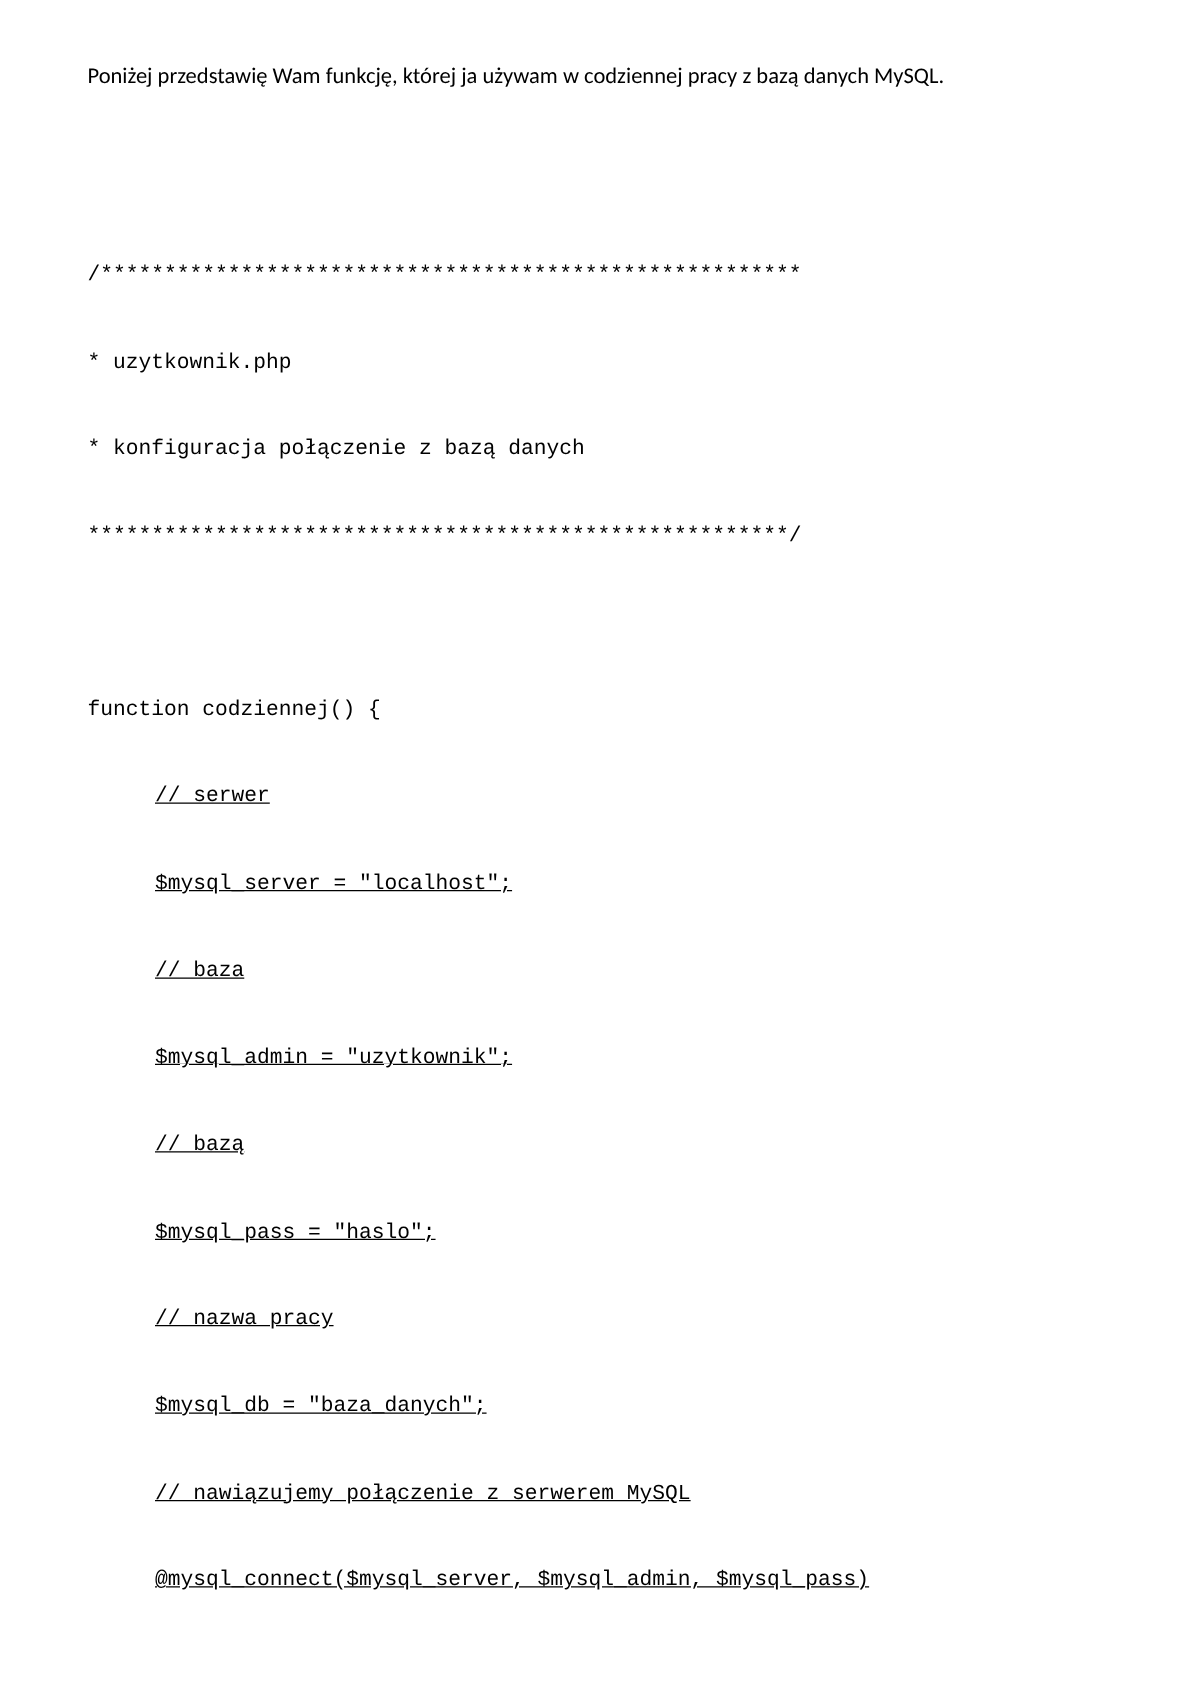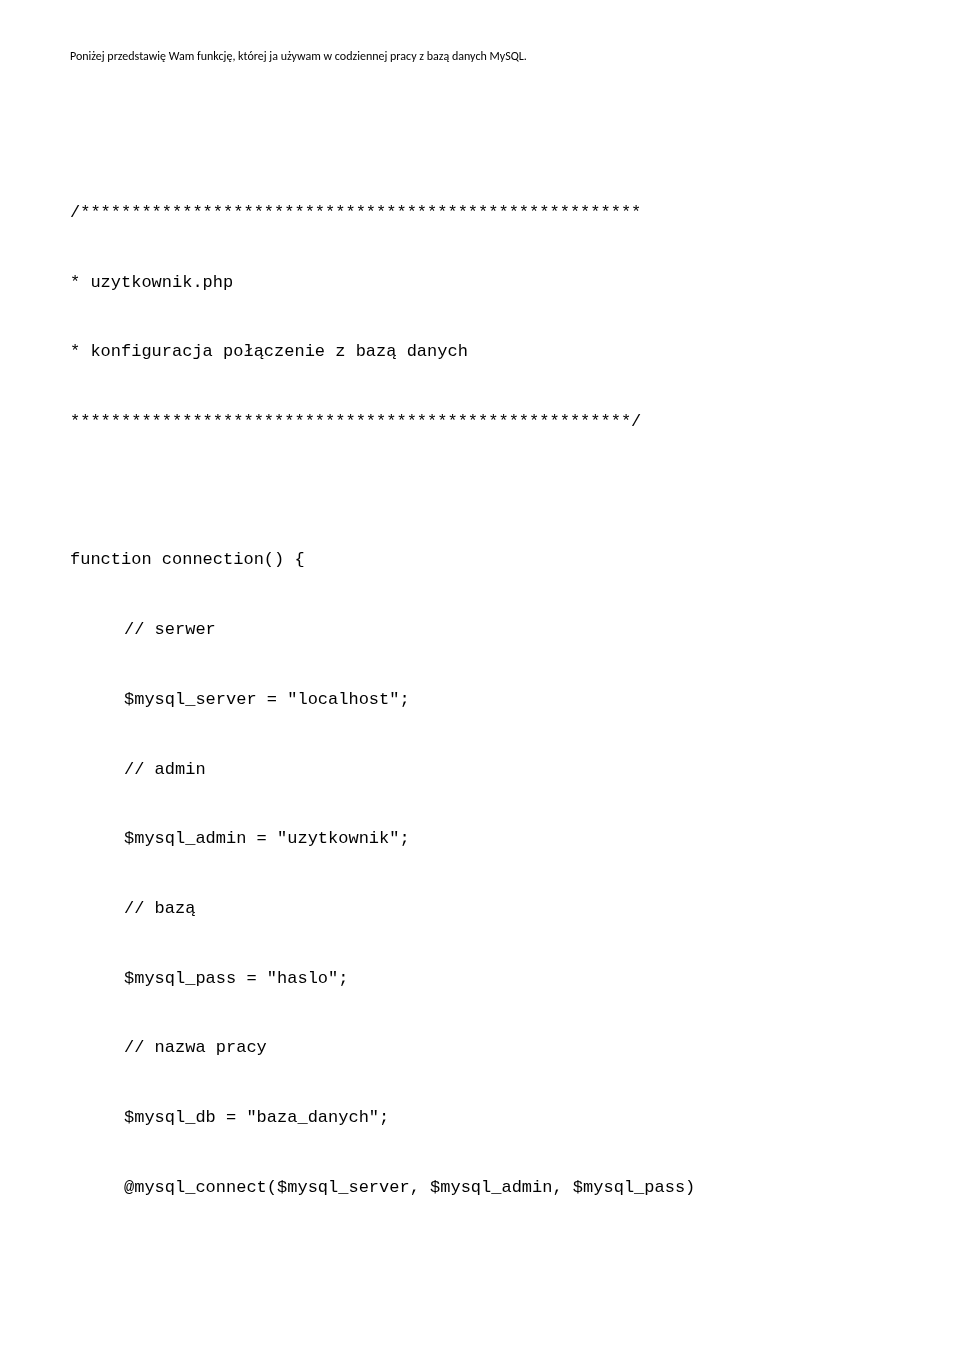--- a/index.html
+++ b/index.html
@@ -8,60 +8,62 @@
     width: 960px;
     background: #ffffff;
   }
   body {
     padding: 48px 70px 48px 70px;
     box-sizing: border-box;
     font-family: Calibri, "Segoe UI", Arial, sans-serif;
     color: #000000;
   }
   .intro {
-    font-size: 12px;
+    font-size: 18px;
     line-height: 1.35;
     margin: 0 0 28px 0;
   }
   .code {
     font-family: "Courier New", Courier, monospace;
     font-size: 17px;
     line-height: 2.05;
     white-space: pre;
     color: #000000;
     margin: 0;
   }
   .indent {
     padding-left: 54px;
+    text-decoration: underline;
   }
   .blank {
     height: 34px;
   }
 </style>
 </head>
 <body>
 
 <p class="intro">Poniżej przedstawię Wam funkcję, której ja używam w codziennej pracy z bazą danych MySQL.</p>
 
 <div class="code">
 <div class="blank"></div>
 <div>/*******************************************************</div>
 <div>* uzytkownik.php</div>
 <div>* konfiguracja połączenie z bazą danych</div>
 <div>*******************************************************/</div>
 <div class="blank"></div>
-<div>function connection() {</div>
+<div>function codziennej() {</div>
 <div class="indent">// serwer</div>
 <div class="indent">$mysql_server = "localhost";</div>
-<div class="indent">// admin</div>
+<div class="indent">// baza</div>
 <div class="indent">$mysql_admin = "uzytkownik";</div>
 <div class="indent">// bazą</div>
 <div class="indent">$mysql_pass = "haslo";</div>
 <div class="indent">// nazwa pracy</div>
 <div class="indent">$mysql_db = "baza_danych";</div>
+<div class="indent">// nawiązujemy połączenie z serwerem MySQL</div>
 <div class="indent">@mysql_connect($mysql_server, $mysql_admin, $mysql_pass)</div>
 
 
 
 
 
 
 
 </div>
 

